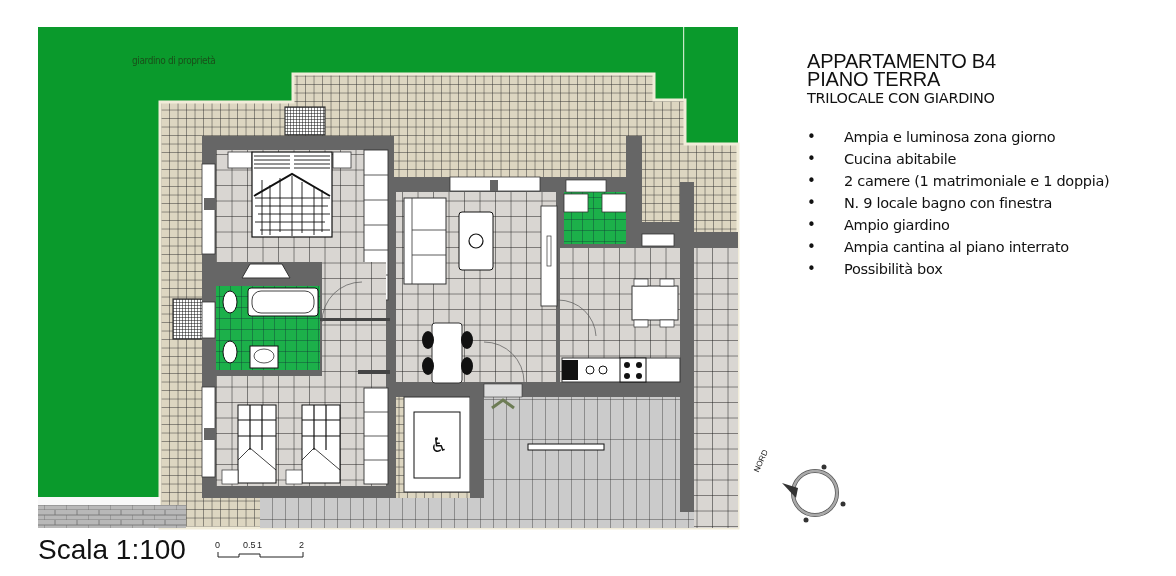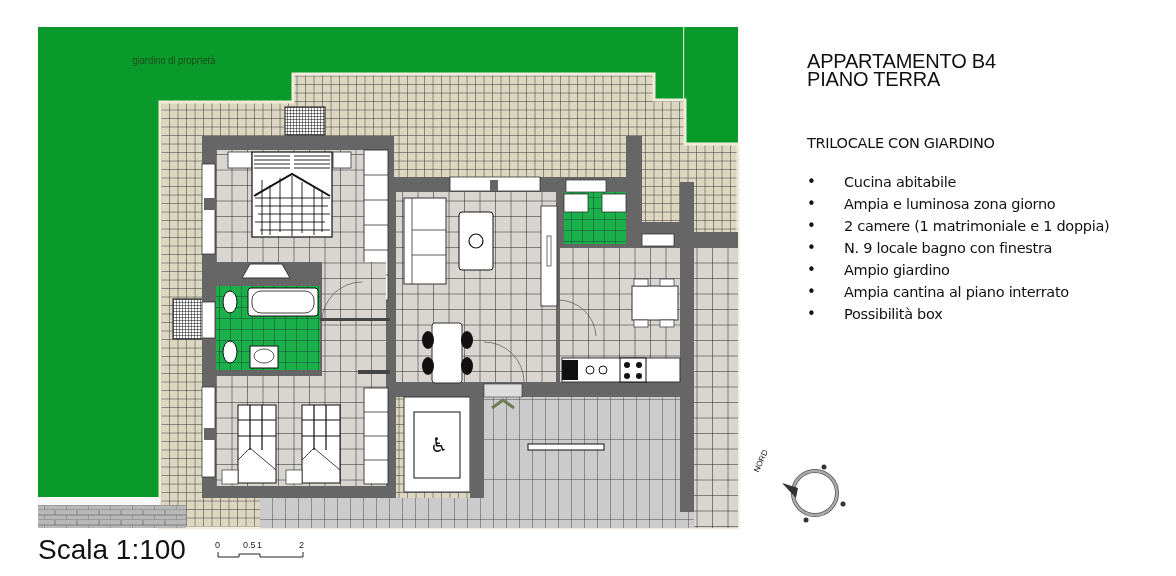--- a/index.html
+++ b/index.html
@@ -1,20 +1,20 @@
 <!DOCTYPE html>
 <html><head>
 <meta charset="utf-8">
 <style>
   html, body { margin:0; padding:0; background:#ffffff; }
   body { width:1176px; height:576px; position:relative; overflow:hidden; font-family:"Liberation Sans", sans-serif; }
   #plan { position:absolute; left:0; top:0; }
   .info { position:absolute; left:807px; top:52px; color:#111; }
   .info .t1, .info .t2 { font-family:"Liberation Sans", sans-serif; font-weight:normal; font-size:20px; line-height:18px; letter-spacing:-0.2px; }
-  .info .t3 { font-family:"DejaVu Sans", sans-serif; font-size:14.5px; line-height:20px; letter-spacing:-0.3px;margin-top:45px; }
+  .info .t3 { font-family:"DejaVu Sans", sans-serif; font-size:14.5px; line-height:20px; letter-spacing:-0.3px; }
   .info ul { list-style:none; margin:18px 0 0 0; padding:0; }
   .info li { font-family:"DejaVu Sans", sans-serif; font-size:14.5px; line-height:22px; height:22px; position:relative; padding-left:37px; letter-spacing:-0.3px; }
   .info li .bullet { position:absolute; left:0; top:0; width:10px; }
   .info li .bullet::before { content:"\2022"; font-size:15px; }
   .scale-label { position:absolute; left:38px; top:534px; font-family:"Liberation Sans", sans-serif; font-size:28px; color:#111; }
   .garden-label { position:absolute; left:132px; top:55px; font-family:"DejaVu Sans Condensed","DejaVu Sans", sans-serif; font-size:10px; color:#1a4f1a; letter-spacing:-0.4px; }
   .scalebar-num { position:absolute; top:540px; font-family:"Liberation Sans", sans-serif; font-size:9px; color:#222; }
   .nord { position:absolute; left:752px; top:470px; font-family:"Liberation Sans", sans-serif; font-size:8px; color:#222; transform:rotate(-66deg); transform-origin:left top; }
 </style>
 </head>
@@ -197,22 +197,22 @@
   </g>
 </svg>
 
 <div class="garden-label">giardino di proprietà</div>
 
 <div class="info">
   <div class="t1">APPARTAMENTO B4</div>
   <div class="t2">PIANO TERRA</div>
   <div class="t3">TRILOCALE CON GIARDINO</div>
   <ul>
+    <li><span class="bullet"></span><span>Ampia e luminosa zona giorno</span></li>
     <li><span class="bullet"></span><span>Cucina abitabile</span></li>
-    <li><span class="bullet"></span><span>Ampia e luminosa zona giorno</span></li>
     <li><span class="bullet"></span><span>2 camere (1 matrimoniale e 1 doppia)</span></li>
     <li><span class="bullet"></span><span>N. 9 locale bagno con finestra</span></li>
     <li><span class="bullet"></span><span>Ampio giardino</span></li>
     <li><span class="bullet"></span><span>Ampia cantina al piano interrato</span></li>
     <li><span class="bullet"></span><span>Possibilità box</span></li>
   </ul>
 </div>
 
 <div class="scale-label">Scala 1:100</div>
 <span class="scalebar-num" style="left:215px">0</span>

